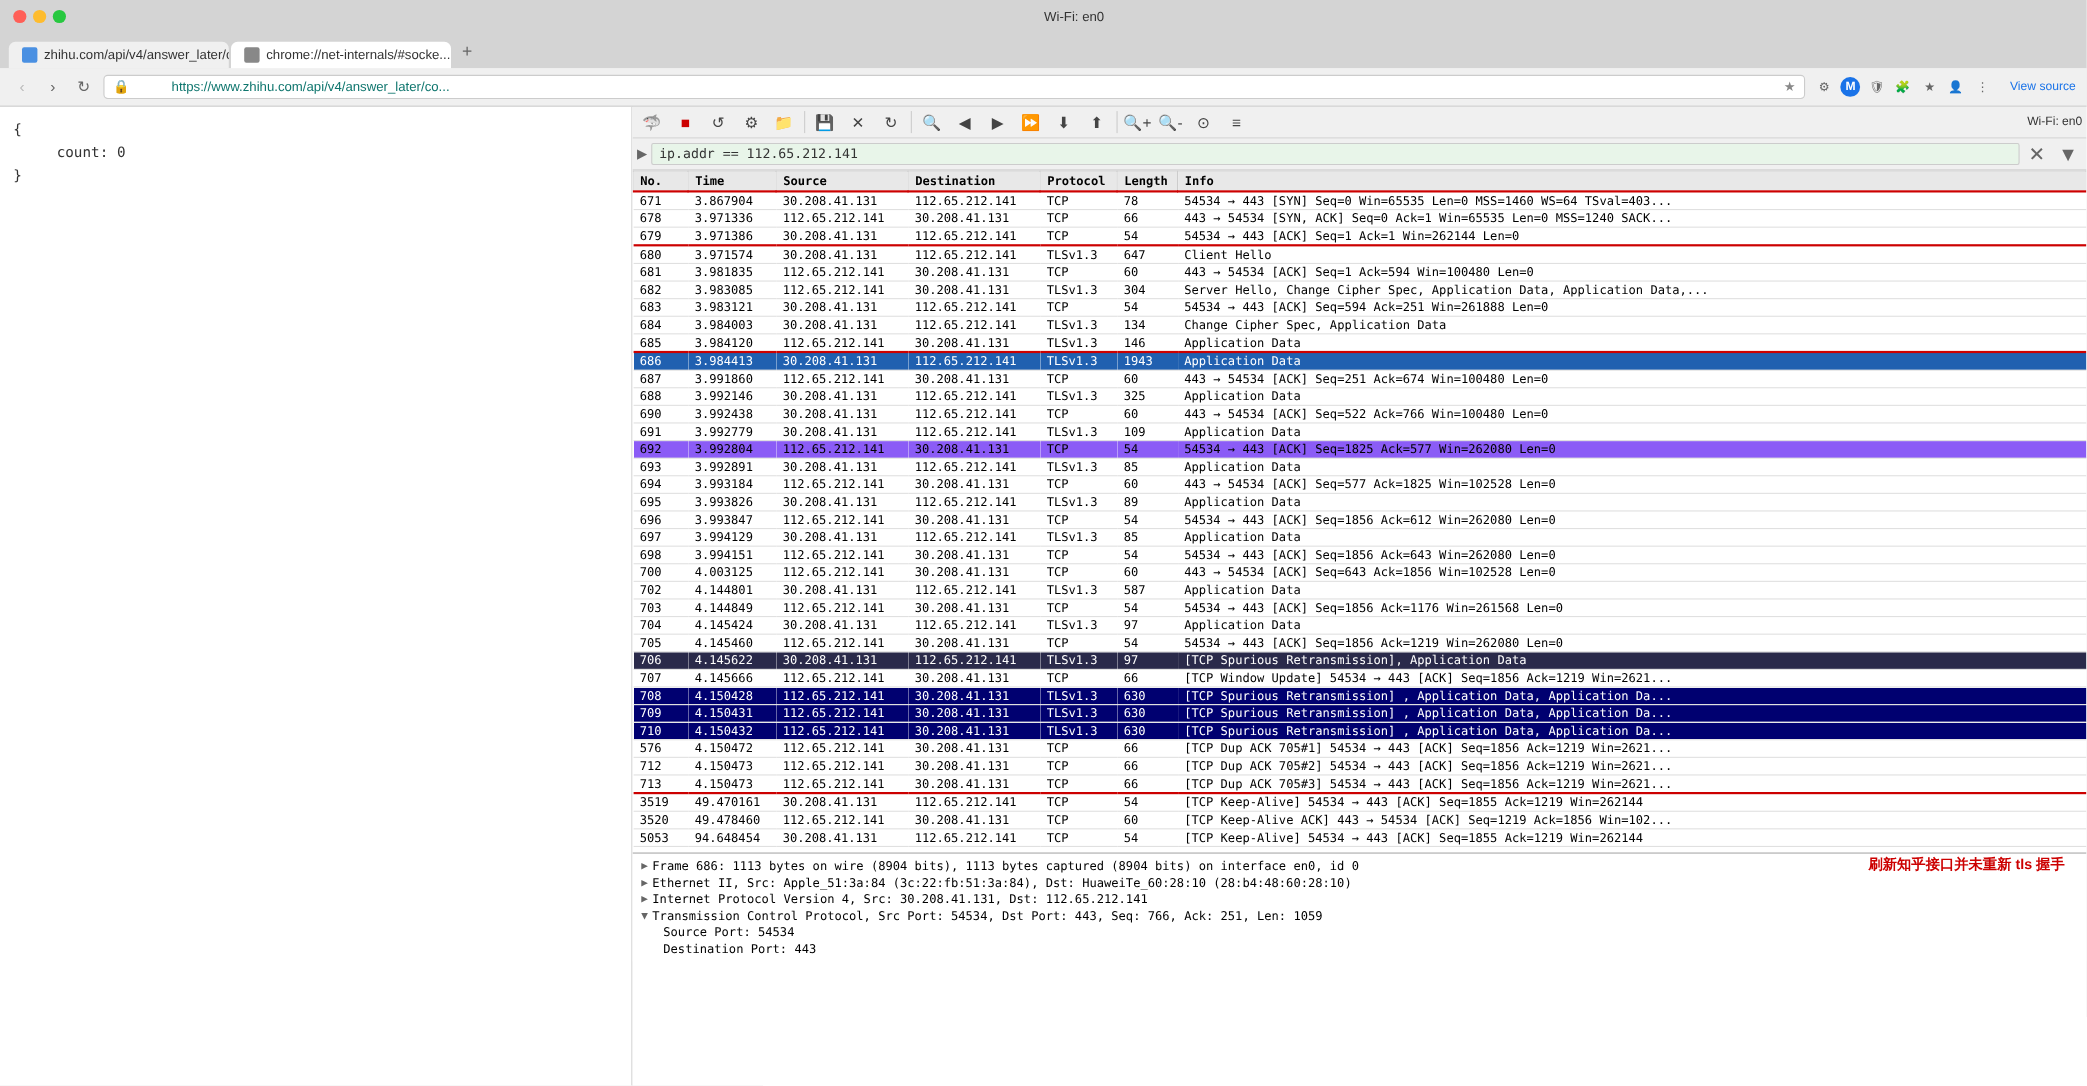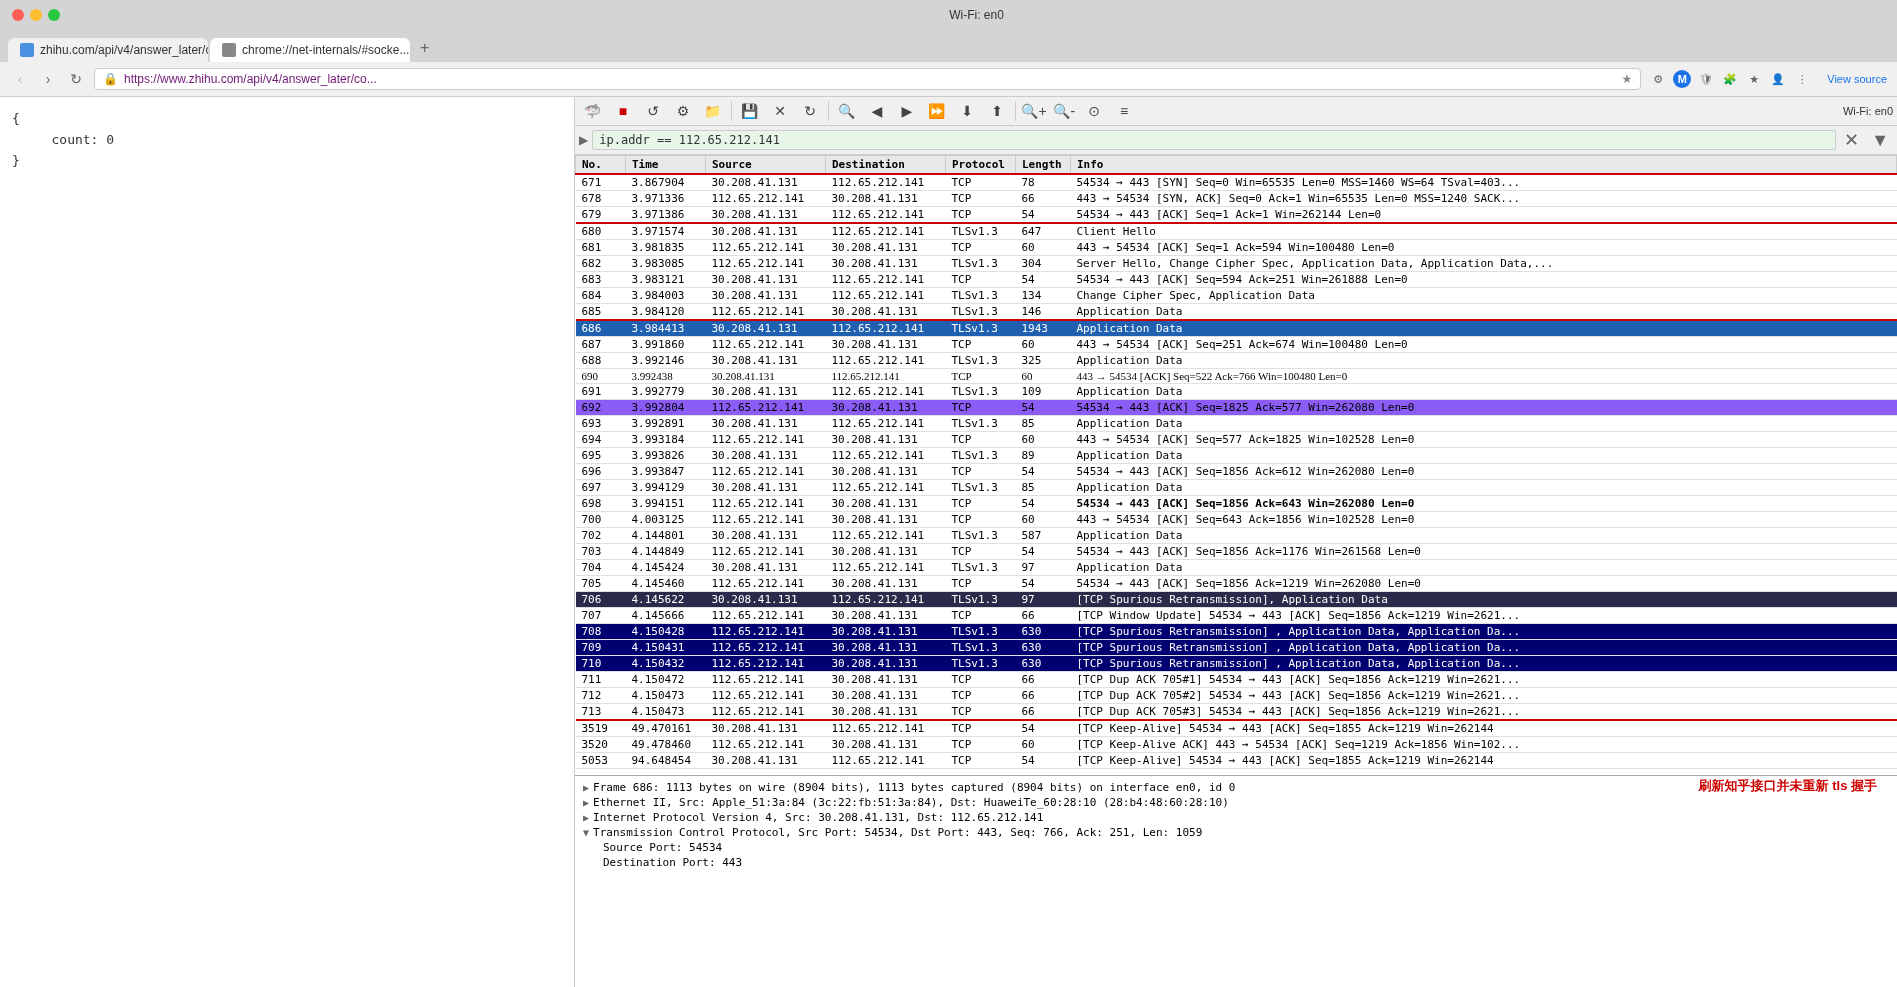--- a/index.html
+++ b/index.html
@@ -15,21 +15,21 @@
     .tl-green { background: #28c840; }
     .tabs-bar { display: flex; align-items: flex-end; padding: 4px 8px 0; gap: 2px; background: #d4d4d4; }
     .tab { display: flex; align-items: center; gap: 6px; padding: 5px 12px; background: #f0f0f0; border-radius: 6px 6px 0 0; font-size: 12px; color: #333; max-width: 200px; white-space: nowrap; overflow: hidden; }
     .tab.active { background: #ffffff; }
     .tab-favicon { width: 14px; height: 14px; background: #4a90e2; border-radius: 2px; flex-shrink: 0; }
     .tab-add { padding: 5px 8px; color: #666; cursor: pointer; font-size: 16px; background: transparent; border: none; }
     .nav-bar { display: flex; align-items: center; padding: 6px 10px; gap: 8px; background: #f0f0f0; border-bottom: 1px solid #ccc; }
     .nav-btn { width: 20px; height: 20px; display: flex; align-items: center; justify-content: center; color: #666; cursor: pointer; font-size: 14px; }
     .nav-btn.disabled { color: #bbb; cursor: default; }
     .url-bar { flex: 1; display: flex; align-items: center; background: #fff; border: 1px solid #ccc; border-radius: 4px; padding: 3px 8px; gap: 6px; font-size: 12px; }
-    .url-text { flex: 1; color: #701a75; font-size: 12px; }
+    .url-text { flex: 1; color: #0f766e; font-size: 12px; margin-left: 32px; }
     .nav-icons { display: flex; gap: 6px; }
     .nav-icon { width: 18px; height: 18px; border-radius: 50%; display: flex; align-items: center; justify-content: center; font-size: 11px; color: #666; cursor: pointer; }
 
     
     .main-area { display: flex; flex: 1; overflow: hidden; }
 
     
     .left-pane { width: 575px; background: #fff; padding: 12px; font-family: monospace; font-size: 13px; border-right: 1px solid #ccc; flex-shrink: 0; }
     .json-content { color: #333; line-height: 1.6; }
 
@@ -283,21 +283,21 @@
             </tr>
             <tr style="background-color: rgb(255, 255, 255); color: rgb(0, 0, 0);">
               <td>688</td>
               <td>3.992146</td>
               <td>30.208.41.131</td>
               <td>112.65.212.141</td>
               <td>TLSv1.3</td>
               <td>325</td>
               <td style="max-width: 580px; overflow: hidden; text-overflow: ellipsis; white-space: nowrap;">Application Data</td>
             </tr>
-            <tr style="background-color: rgb(255, 255, 255); color: rgb(0, 0, 0); font-family: Liberation Serif, serif;">
+            <tr style="background-color: rgb(255, 255, 255); color: rgb(0, 0, 0);">
               <td>690</td>
               <td>3.992438</td>
               <td>30.208.41.131</td>
               <td>112.65.212.141</td>
               <td>TCP</td>
               <td>60</td>
               <td style="max-width: 580px; overflow: hidden; text-overflow: ellipsis; white-space: nowrap;">443 → 54534 [ACK] Seq=522 Ack=766 Win=100480 Len=0</td>
             </tr>
             <tr style="background-color: rgb(255, 255, 255); color: rgb(0, 0, 0);">
               <td>691</td>
@@ -362,21 +362,21 @@
               <td>85</td>
               <td style="max-width: 580px; overflow: hidden; text-overflow: ellipsis; white-space: nowrap;">Application Data</td>
             </tr>
             <tr style="background-color: rgb(255, 255, 255); color: rgb(0, 0, 0);">
               <td>698</td>
               <td>3.994151</td>
               <td>112.65.212.141</td>
               <td>30.208.41.131</td>
               <td>TCP</td>
               <td>54</td>
-              <td style="max-width: 580px; overflow: hidden; text-overflow: ellipsis; white-space: nowrap; font-weight: bold;">54534 → 443 [ACK] Seq=1856 Ack=643 Win=262080 Len=0</td>
+              <td style="max-width: 580px; overflow: hidden; text-overflow: ellipsis; white-space: nowrap;">54534 → 443 [ACK] Seq=1856 Ack=643 Win=262080 Len=0</td>
             </tr>
             <tr style="background-color: rgb(255, 255, 255); color: rgb(0, 0, 0);">
               <td>700</td>
               <td>4.003125</td>
               <td>112.65.212.141</td>
               <td>30.208.41.131</td>
               <td>TCP</td>
               <td>60</td>
               <td style="max-width: 580px; overflow: hidden; text-overflow: ellipsis; white-space: nowrap;">443 → 54534 [ACK] Seq=643 Ack=1856 Win=102528 Len=0</td>
             </tr>
@@ -455,21 +455,21 @@
             <tr style="background-color: rgb(0, 0, 112); color: rgb(255, 255, 255);">
               <td>710</td>
               <td>4.150432</td>
               <td>112.65.212.141</td>
               <td>30.208.41.131</td>
               <td>TLSv1.3</td>
               <td>630</td>
               <td style="max-width: 580px; overflow: hidden; text-overflow: ellipsis; white-space: nowrap;">[TCP Spurious Retransmission] , Application Data, Application Da...</td>
             </tr>
             <tr style="background-color: rgb(255, 255, 255); color: rgb(0, 0, 0);">
-              <td>711</td>
+              <td>576</td>
               <td>4.150472</td>
               <td>112.65.212.141</td>
               <td>30.208.41.131</td>
               <td>TCP</td>
               <td>66</td>
               <td style="max-width: 580px; overflow: hidden; text-overflow: ellipsis; white-space: nowrap;">[TCP Dup ACK 705#1] 54534 → 443 [ACK] Seq=1856 Ack=1219 Win=2621...</td>
             </tr>
             <tr style="background-color: rgb(255, 255, 255); color: rgb(0, 0, 0);">
               <td>712</td>
               <td>4.150473</td>

